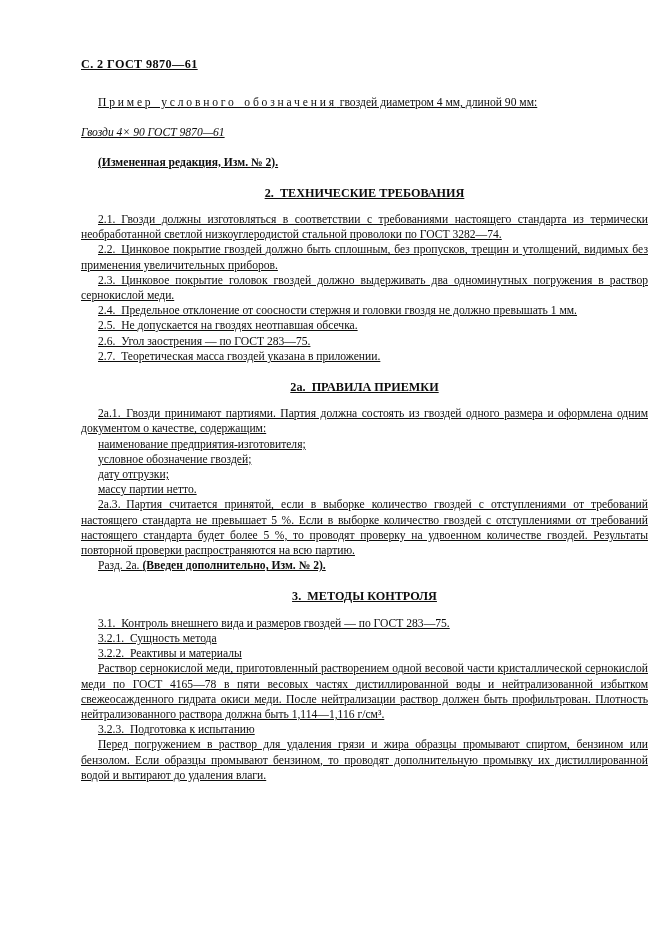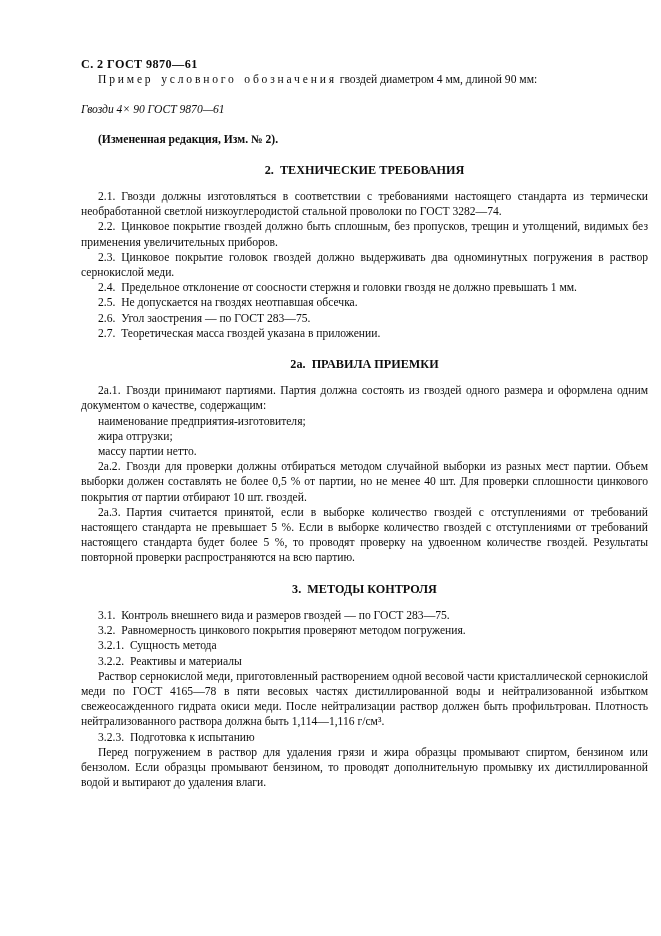--- a/index.html
+++ b/index.html
@@ -12,34 +12,36 @@
     box-sizing: border-box;
     width: 661px;
     height: 792px;
     background: #ffffff;
     padding: 57px 13px 0 81px;
     font-family: "Liberation Serif", "DejaVu Serif", serif;
     font-size: 11.6px;
     line-height: 15.2px;
     color: #0d0d0d;
     overflow: hidden;
+    text-decoration: underline;
   }
   .doc-header {
     font-weight: bold;
     font-size: 12.2px;
     letter-spacing: 0.4px;
     text-align: left;
     margin: 0;
   }
   .para {
     margin: 0;
     text-indent: 17px;
     text-align: justify;
   }
   .example-intro {
+    margin-top: 23px;
   }
   .spaced {
     letter-spacing: 2.8px;
     word-spacing: 2px;
   }
   .designation {
     margin: 15px 0 14px;
     text-align: left;
     text-indent: 0;
     font-style: italic;
@@ -79,30 +81,30 @@
     <p class="para">2.4. Предельное отклонение от соосности стержня и головки гвоздя не должно превышать 1 мм.</p>
     <p class="para">2.5. Не допускается на гвоздях неотпавшая обсечка.</p>
     <p class="para">2.6. Угол заострения — по ГОСТ 283—75.</p>
     <p class="para">2.7. Теоретическая масса гвоздей указана в приложении.</p>
   </section>
 
   <section>
     <p class="para section-heading">2а. ПРАВИЛА ПРИЕМКИ</p>
     <p class="para">2а.1. Гвозди принимают партиями. Партия должна состоять из гвоздей одного размера и оформлена одним документом о качестве, содержащим:</p>
     <p class="para">наименование предприятия-изготовителя;</p>
-    <p class="para">жира отгрузки;</p>
+    <p class="para">условное обозначение гвоздей;</p>
+    <p class="para">дату отгрузки;</p>
     <p class="para">массу партии нетто.</p>
-    <p class="para">2а.2. Гвозди для проверки должны отбираться методом случайной выборки из разных мест партии. Объем выборки должен составлять не более 0,5 % от партии, но не менее 40 шт. Для проверки сплошности цинкового покрытия от партии отбирают 10 шт. гвоздей.</p>
     <p class="para">2а.3. Партия считается принятой, если в выборке количество гвоздей с отступлениями от требований настоящего стандарта не превышает 5 %. Если в выборке количество гвоздей с отступлениями от требований настоящего стандарта будет более 5 %, то проводят проверку на удвоенном количестве гвоздей. Результаты повторной проверки распространяются на всю партию.</p>
+    <p class="para"><span>Разд. 2а. </span><span class="bold-part">(Введен дополнительно, Изм. № 2).</span></p>
   </section>
 
   <section>
     <p class="para section-heading">3. МЕТОДЫ КОНТРОЛЯ</p>
     <p class="para">3.1. Контроль внешнего вида и размеров гвоздей — по ГОСТ 283—75.</p>
-    <p class="para">3.2. Равномерность цинкового покрытия проверяют методом погружения.</p>
     <p class="para">3.2.1. Сущность метода</p>
     <p class="para">3.2.2. Реактивы и материалы</p>
     <p class="para">Раствор сернокислой меди, приготовленный растворением одной весовой части кристаллической сернокислой меди по ГОСТ 4165—78 в пяти весовых частях дистиллированной воды и нейтрализованной избытком свежеосажденного гидрата окиси меди. После нейтрализации раствор должен быть профильтрован. Плотность нейтрализованного раствора должна быть 1,114—1,116 г/см³.</p>
     <p class="para">3.2.3. Подготовка к испытанию</p>
     <p class="para">Перед погружением в раствор для удаления грязи и жира образцы промывают спиртом, бензином или бензолом. Если образцы промывают бензином, то проводят дополнительную промывку их дистиллированной водой и вытирают до удаления влаги.</p>
   </section>
 
 </div>
 
 </body></html>

